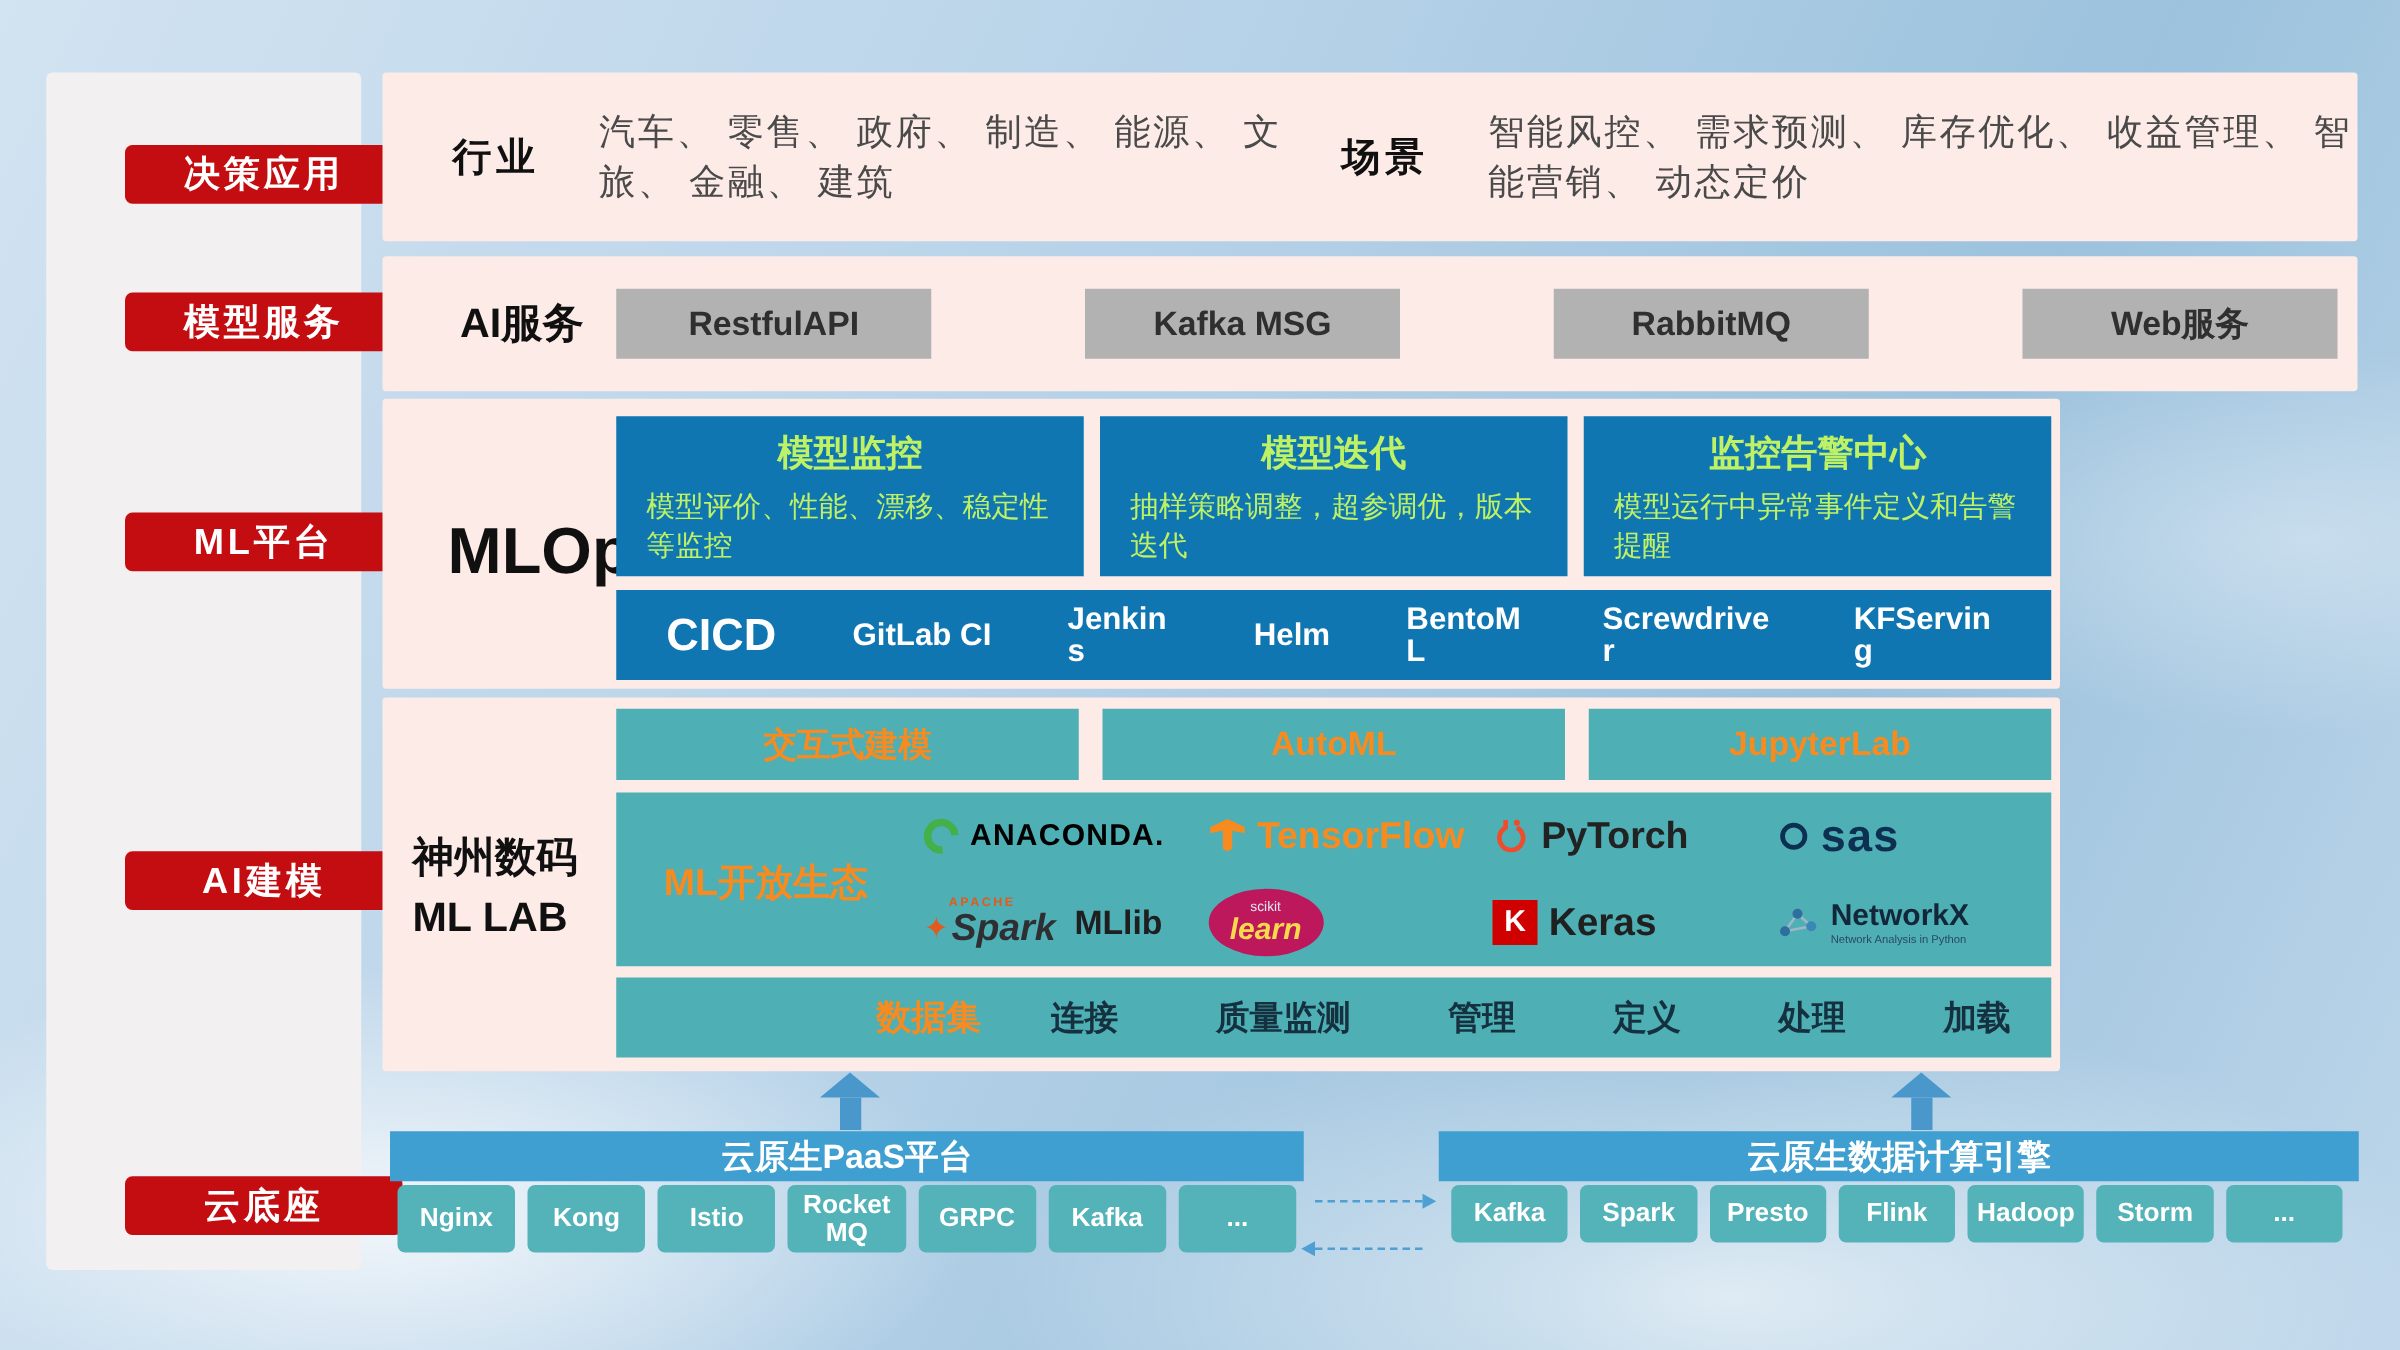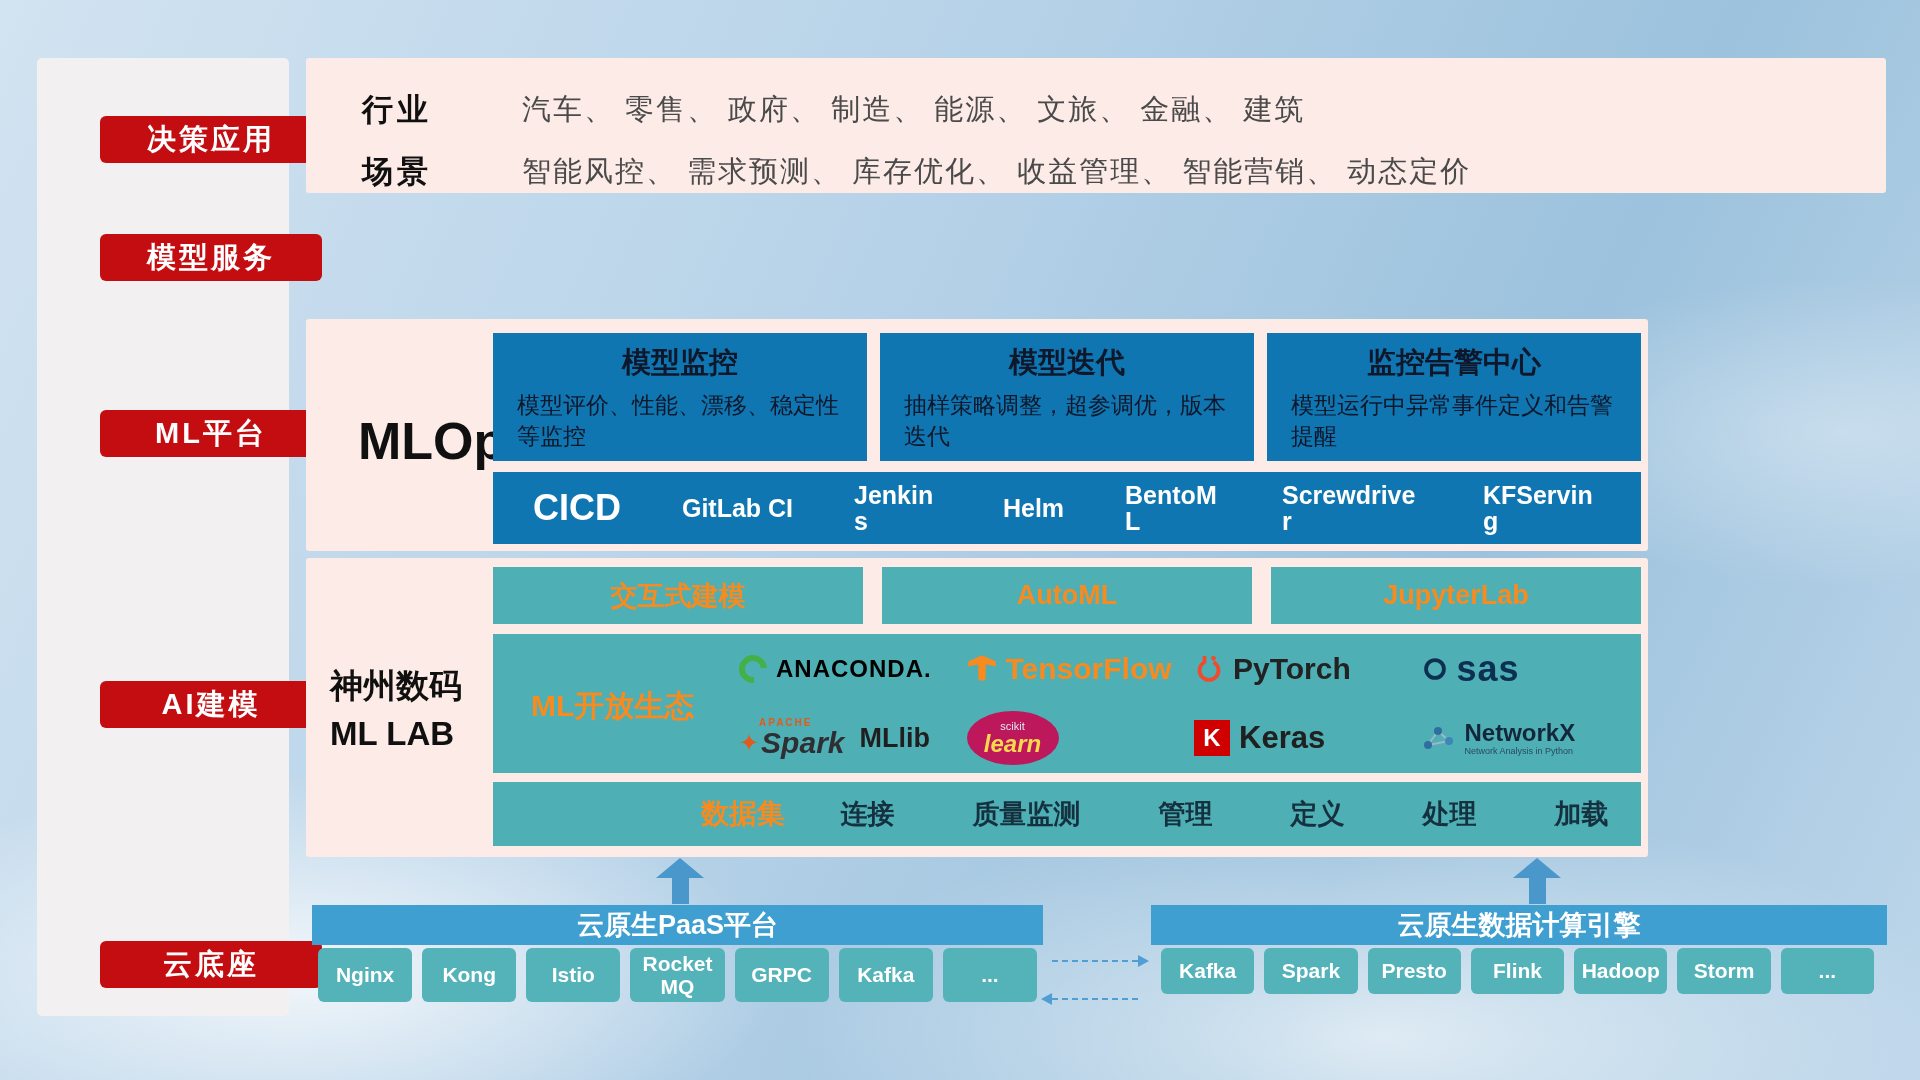--- a/index.html
+++ b/index.html
@@ -19,39 +19,39 @@
     background:#f2f0f1; border-radius:5px; }
   .red-btn { position:absolute; left:15px; width:222px; height:47px; background:#c40d11;
     color:#fff; font-weight:bold; font-size:29px; letter-spacing:3px; border-radius:6px;
     display:flex; align-items:center; justify-content:center;margin-left:48px; }
 
   
   .panel { position:absolute; background:#fcebe7; border-radius:3px; }
 
   
   .row1 { left:306px; top:58px; width:1580px; height:135px;
-    display:flex; flex-direction:column; justify-content:flex-end; gap:20px; padding-left:56px; }
+    display:flex; flex-direction:row; justify-content:space-between; gap:20px; padding-left:56px; }
   .r1-line { display:flex; align-items:center; }
   .r1-label { width:160px; font-size:31px; font-weight:bold; color:#101010; letter-spacing:4px; }
   .r1-text { font-size:29px; color:#4a4a4a; letter-spacing:2px; }
 
   
   .row2 { left:306px; top:205px; width:1580px; height:108px; }
   .ai-label { position:absolute; left:62px; top:50%; transform:translateY(-50%);
     font-size:33px; font-weight:bold; color:#101010; }
   .gray-buttons { position:absolute; left:187px; right:16px; top:50%; transform:translateY(-50%);
     display:flex; justify-content:space-between; }
   .gray-btn { width:252px; height:56px; background:#b2b2b2; color:#2f2f2f;
     font-size:27px; font-weight:bold; display:flex; align-items:center; justify-content:center; }
 
   
   .row3 { left:306px; top:319px; width:1342px; height:232px; }
   .mlops-label { position:absolute; left:52px; top:92px; font-size:52px; font-weight:bold; color:#101010; }
   .mlops-cards { position:absolute; left:187px; top:14px; width:1148px; height:128px; display:flex; gap:13px; }
-  .mlops-card { flex:1; background:#0f76b2; color:#0f172a; padding:10px 24px 0; }
+  .mlops-card { flex:1; background:#0f76b2; color:#bef264; padding:10px 24px 0; }
   .mlops-card .t { text-align:center; font-size:29px; font-weight:bold; margin-bottom:7px; }
   .mlops-card .d { font-size:23px; line-height:1.35; }
   .cicd-bar { position:absolute; left:187px; top:153px; width:1148px; height:72px; background:#0f76b2;
     color:#fff; display:flex; align-items:center; justify-content:space-between; padding:0 40px; }
   .cicd-title { font-size:36px; font-weight:bold; }
   .cicd-item { font-size:25px; font-weight:bold; line-height:1.05; }
   .wb { word-break:break-all; text-align:left; }
   .w88 { width:88px; } .w96 { width:96px; } .w140 { width:140px; } .w118 { width:118px; }
 
   
@@ -150,20 +150,29 @@
     <div class="r1-line">
       <span class="r1-label">行业</span>
       <span class="r1-text">汽车、 零售、 政府、 制造、 能源、 文旅、 金融、 建筑</span>
     </div>
     <div class="r1-line">
       <span class="r1-label">场景</span>
       <span class="r1-text">智能风控、 需求预测、 库存优化、 收益管理、 智能营销、 动态定价</span>
     </div>
   </section>
 
+  <section class="panel row2">
+    <div class="ai-label">AI服务</div>
+    <div class="gray-buttons">
+      <div class="gray-btn">RestfulAPI</div>
+      <div class="gray-btn">Kafka MSG</div>
+      <div class="gray-btn">RabbitMQ</div>
+      <div class="gray-btn">Web服务</div>
+    </div>
+  </section>
 
   <section class="panel row3">
     <div class="mlops-label">MLOps</div>
     <div class="mlops-cards">
       <div class="mlops-card">
         <div class="t">模型监控</div>
         <div class="d">模型评价、性能、漂移、稳定性等监控</div>
       </div>
       <div class="mlops-card">
         <div class="t">模型迭代</div>

